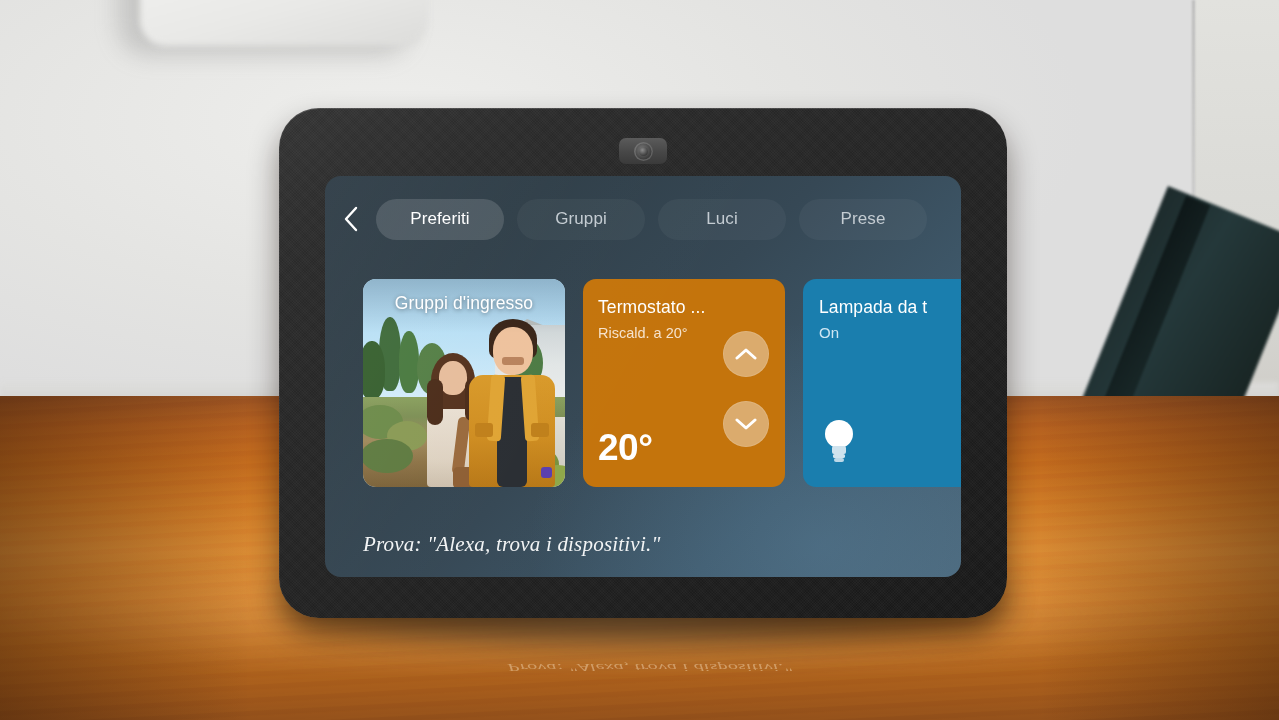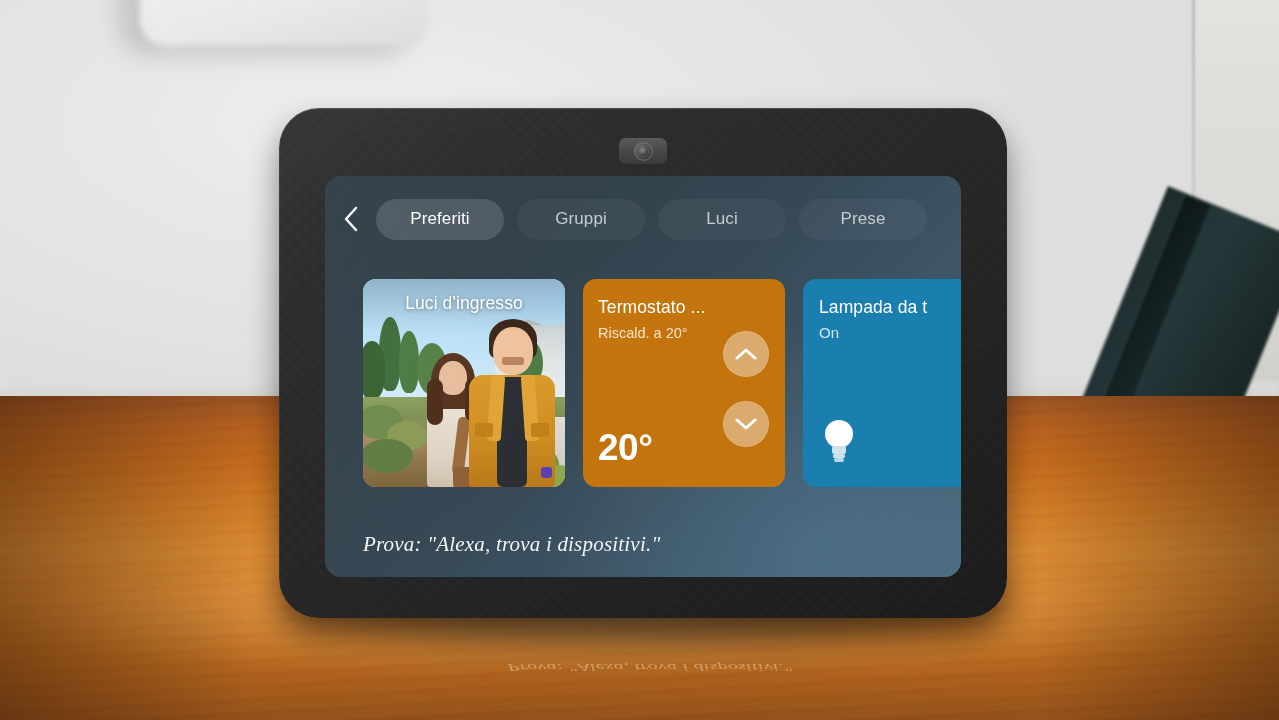--- a/index.html
+++ b/index.html
@@ -522,21 +522,21 @@
             <div class="p-body" style="left:54px; top:56px; width:14px; height:66px; background:#e0a434; transform:rotate(-4deg); border-radius:4px;"></div>
             <div class="p-body" style="left:6px; top:104px; width:18px; height:14px; background:#c0801b; border-radius:3px;"></div>
             <div class="p-body" style="left:62px; top:104px; width:18px; height:14px; background:#c0801b; border-radius:3px;"></div>
             <div class="p-hair" style="left:20px; top:0px; width:48px; height:40px; background:#3a2619;"></div>
             <div class="p-head" style="left:24px; top:8px; width:40px; height:48px; background:#eec29d;"></div>
             <div class="p-body" style="left:33px; top:38px; width:22px; height:8px; background:#b9835d; border-radius:3px;"></div>
             <div class="p-body" style="left:72px; top:148px; width:11px; height:11px; background:#5a3fb0; border-radius:3px;"></div>
           </div>
 
           <div class="cam-vignette"></div>
-          <div class="cam-title">Luci d'ingresso</div>
+          <div class="cam-title">Gruppi d'ingresso</div>
         </div>
 
         <div class="card card-thermo">
           <div class="thermo-title">Termostato  ...</div>
           <div class="thermo-sub">Riscald. a 20°</div>
           <div class="thermo-temp">20°</div>
 
           <div class="step-btn step-up">
             <svg width="22" height="14" viewBox="0 0 22 14">
               <path d="M2 11 L11 3 L20 11" fill="none" stroke="#ffffff" stroke-width="3" stroke-linecap="round" stroke-linejoin="round"></path>

